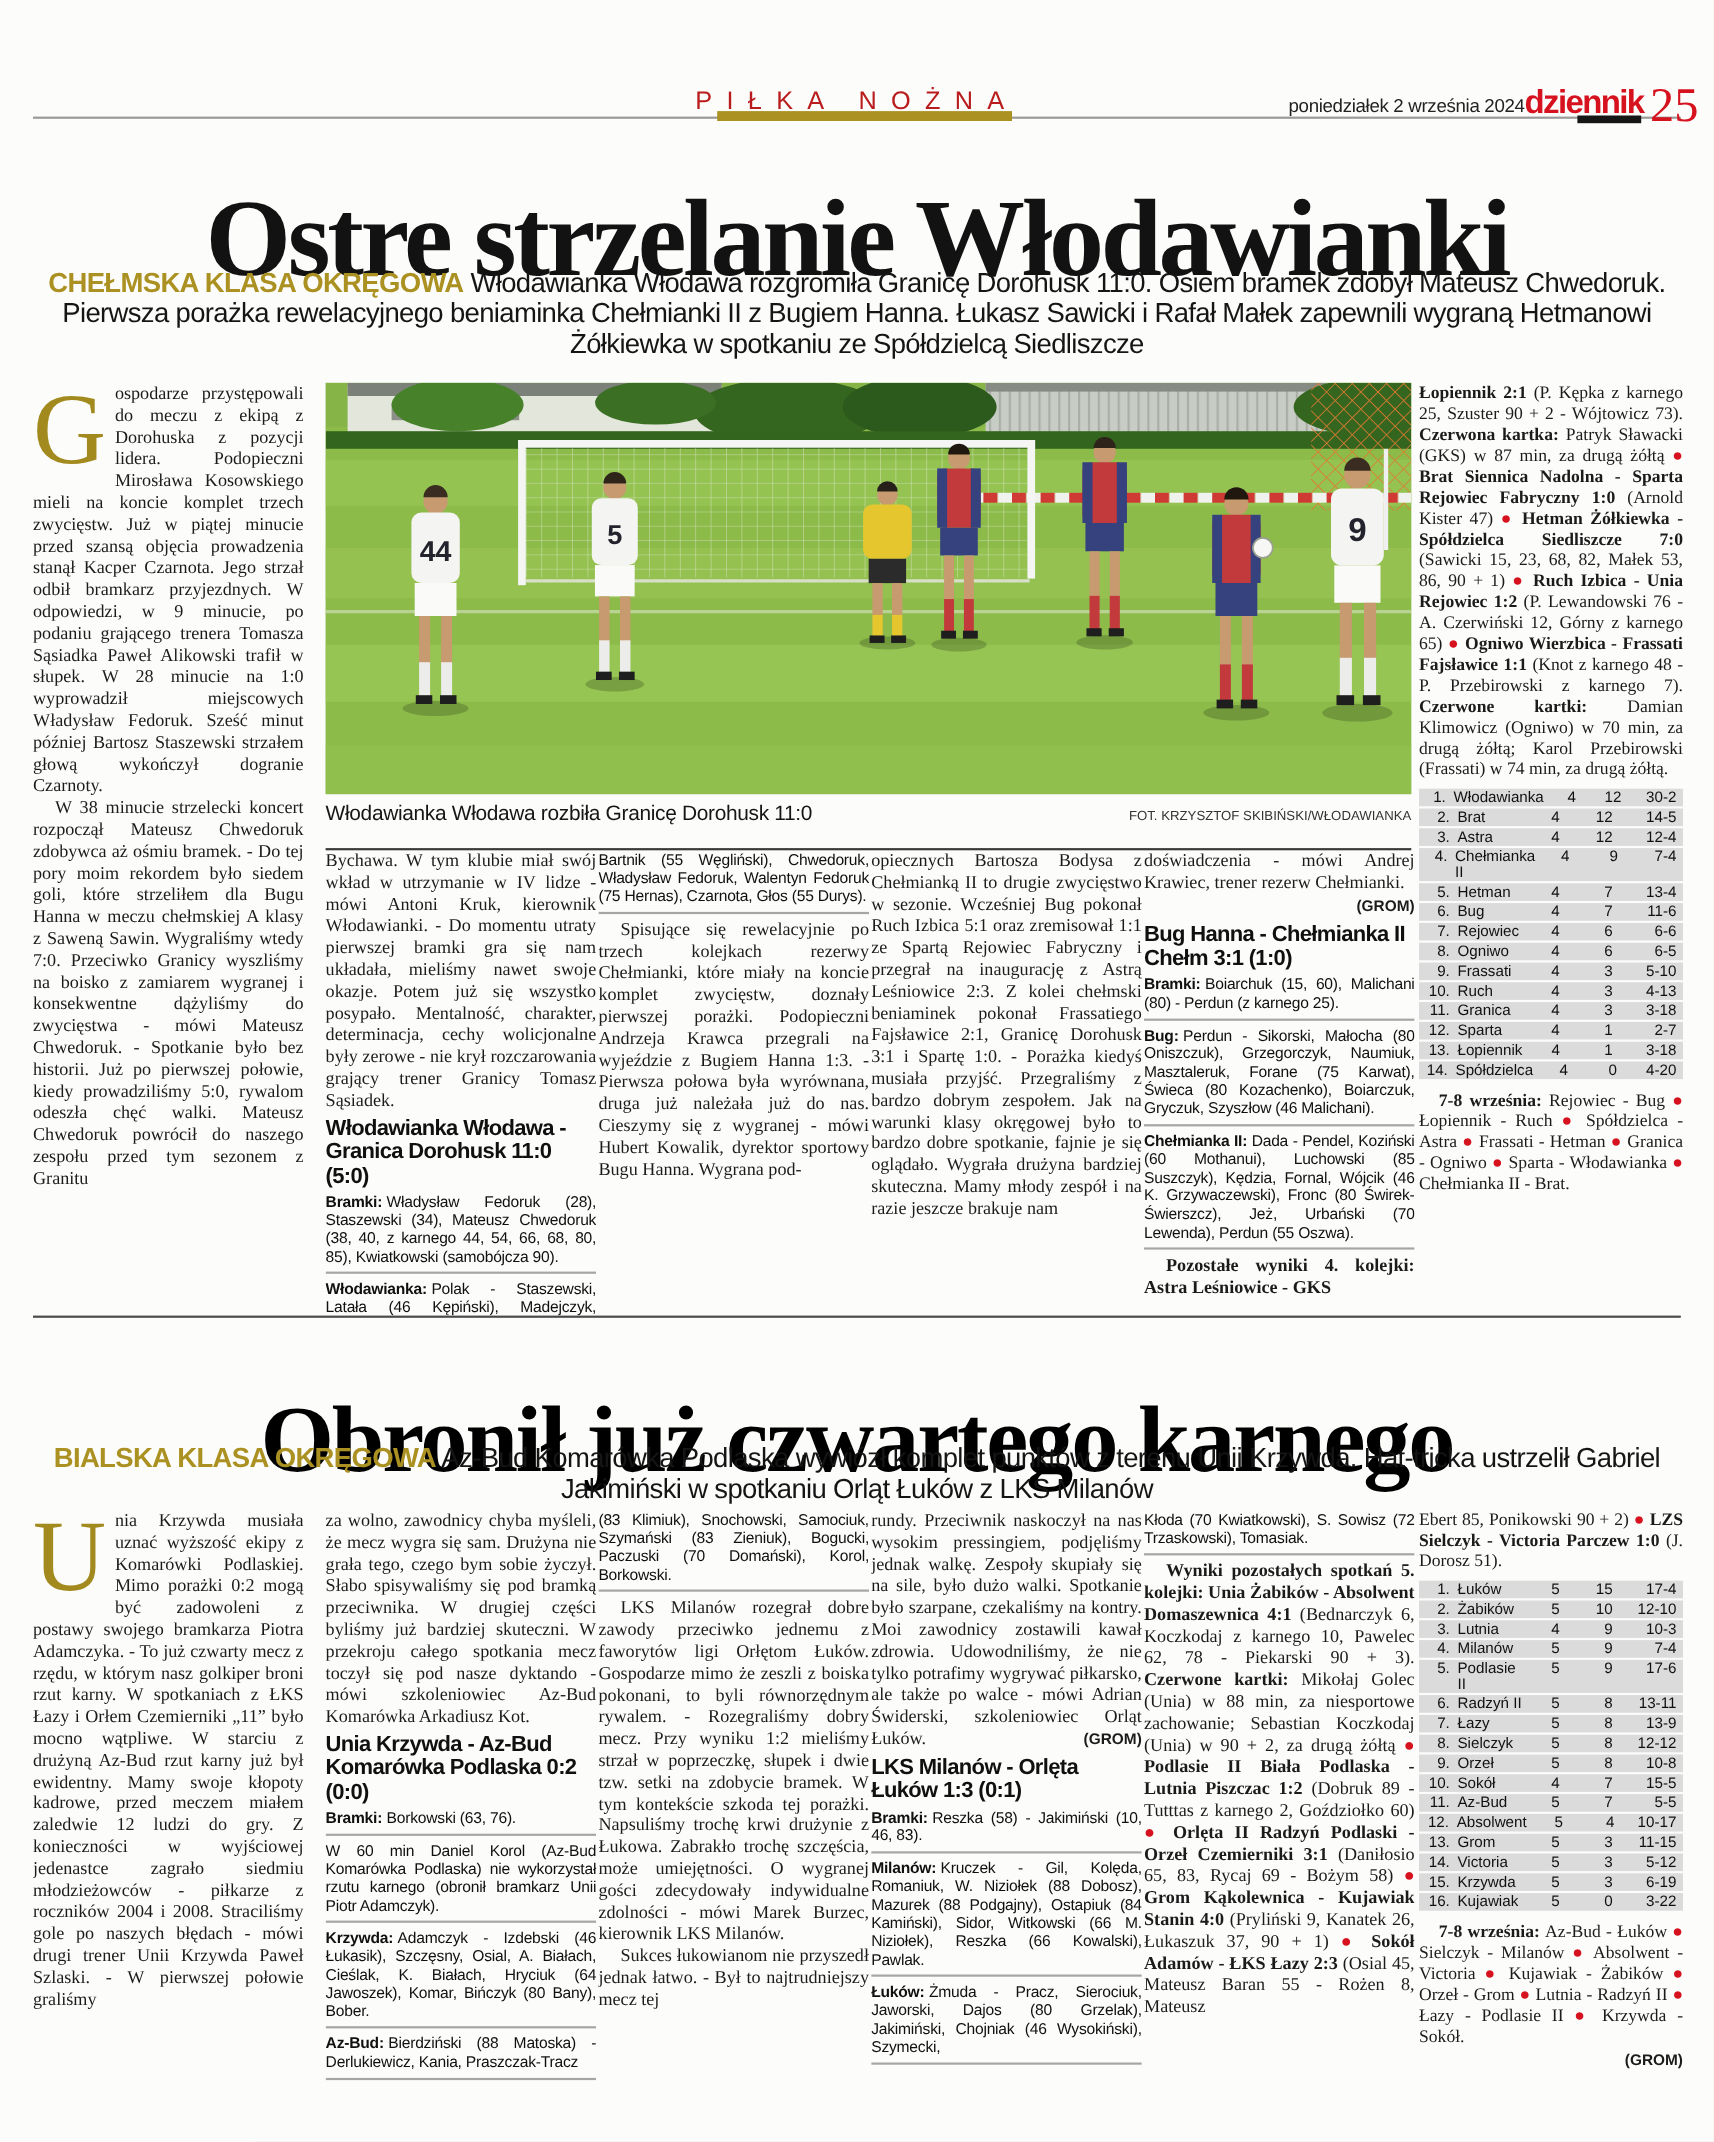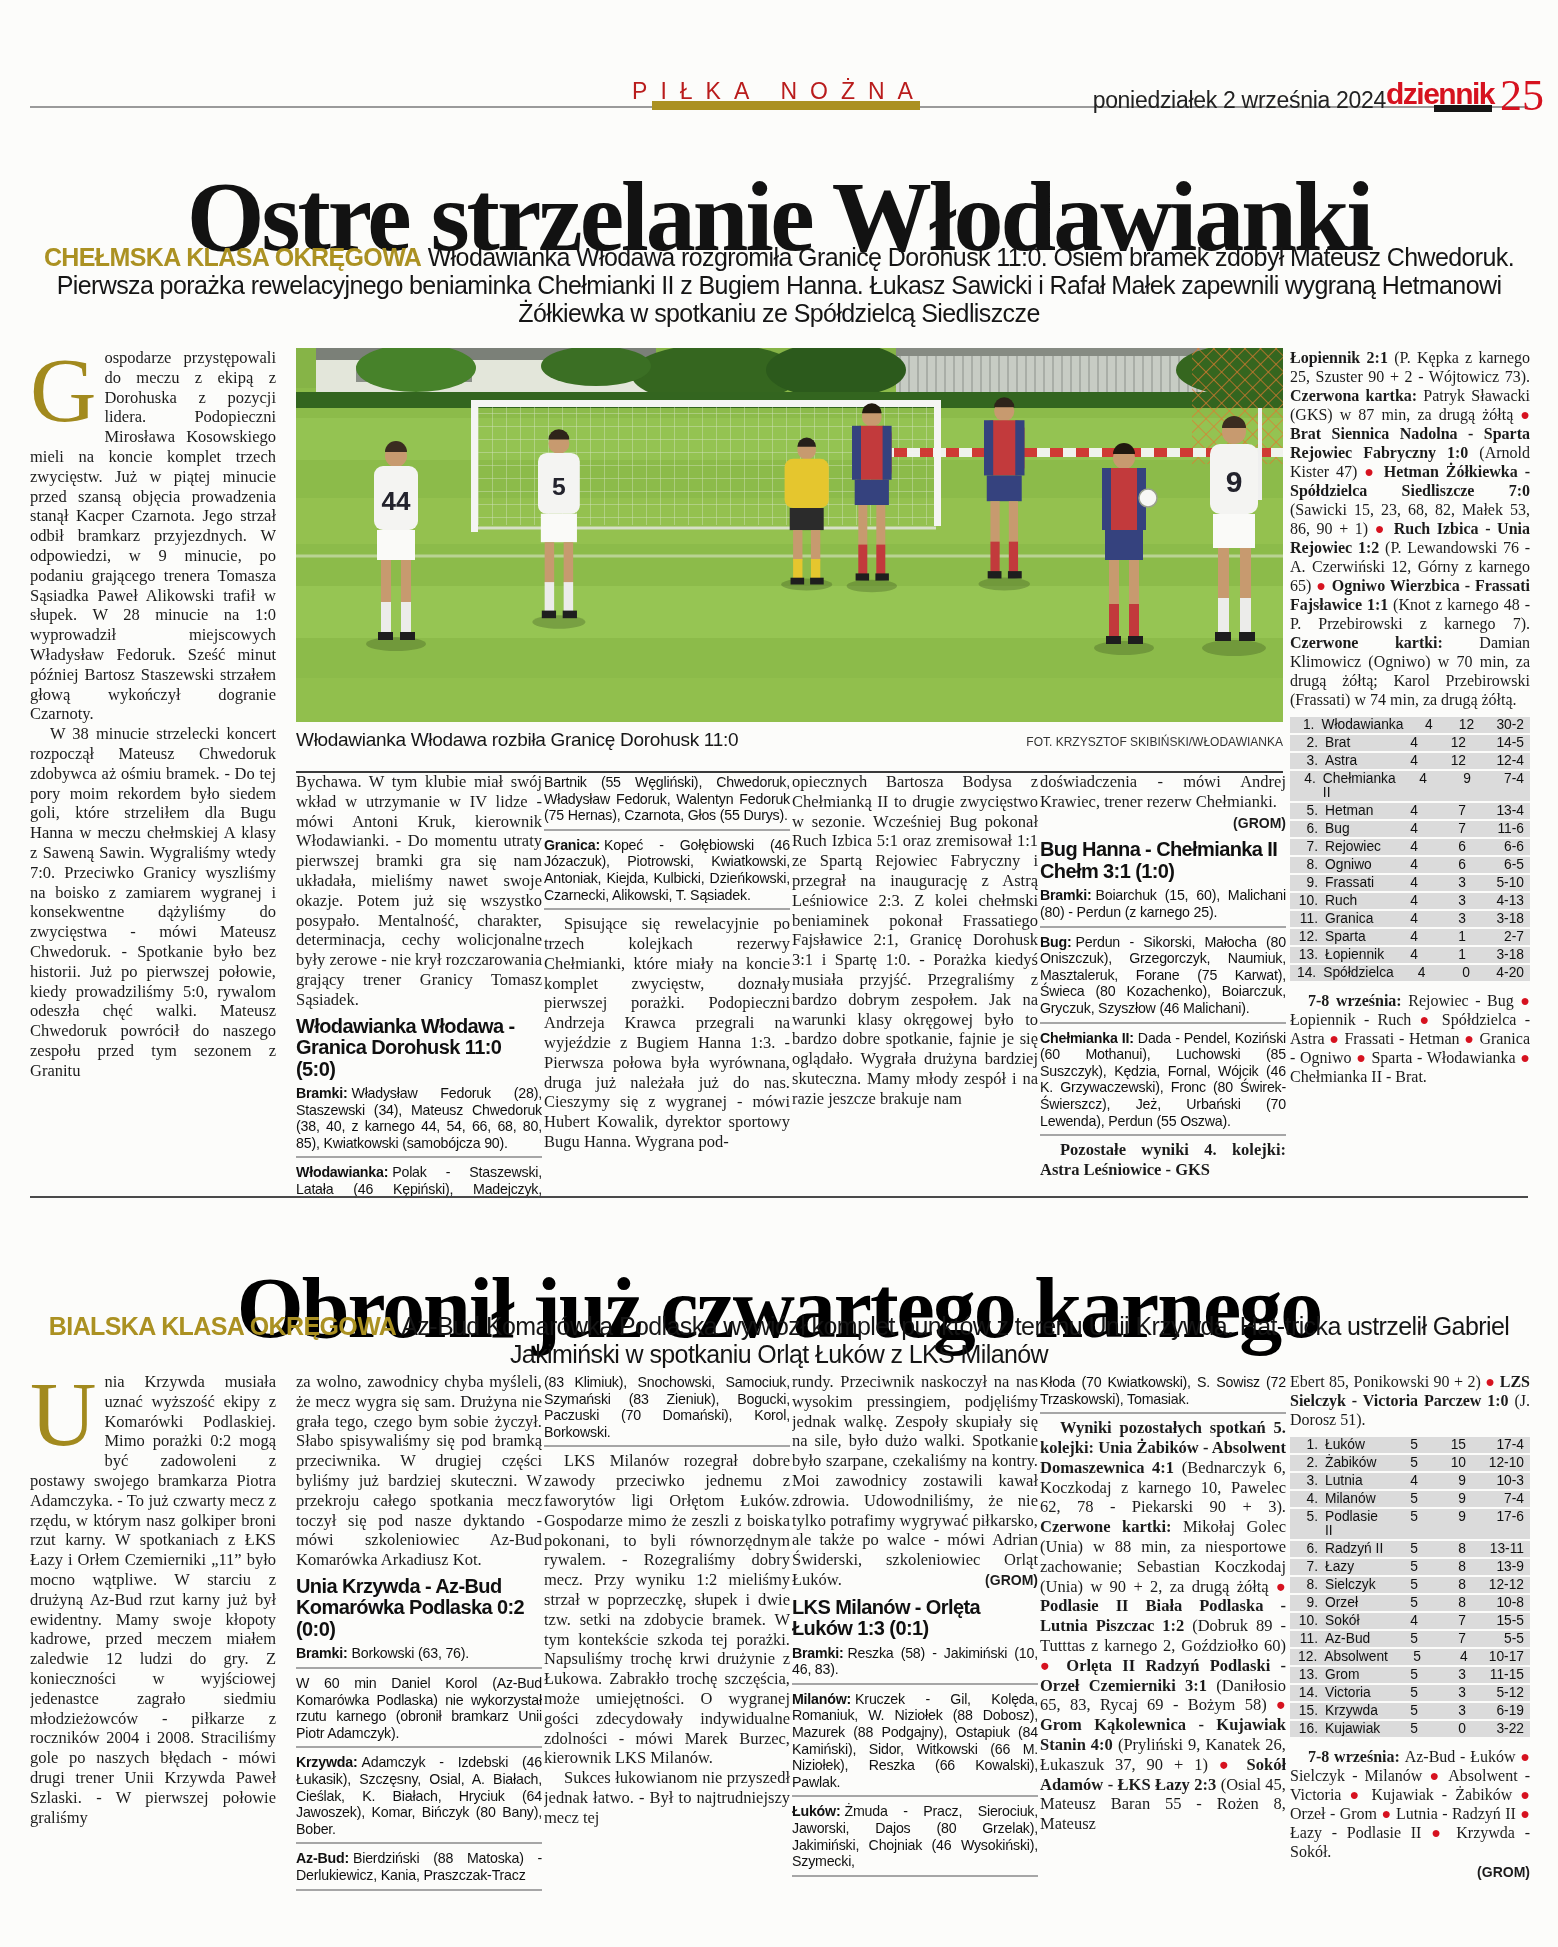--- a/index.html
+++ b/index.html
@@ -5,21 +5,21 @@
   html,body{margin:0;padding:0;background:#e9e9e9;}
   .page{position:relative;width:1558px;height:1947px;margin:0 auto;background:#fcfcfa;
         overflow:hidden;font-family:"Liberation Serif",serif;color:#1b1b1b;}
 
   
   .kicker{position:absolute;top:78px;left:0;width:100%;text-align:center;
           font-family:"Liberation Sans",sans-serif;font-size:23px;letter-spacing:13px;color:#b91c1c;}
   .header-rule{position:absolute;top:106px;left:30px;width:1498px;border-top:2px solid #9a9a9a;}
   .gold-bar{position:absolute;top:101px;left:652px;width:268px;height:9px;background:#ab9122;}
   .issue-date{position:absolute;top:87px;right:172px;font-family:"Liberation Sans",sans-serif;
-              font-size:23px;letter-spacing:-0.3px;color:#222;}
+              font-size:17px;letter-spacing:-0.3px;color:#222;}
   .brand{position:absolute;top:77px;right:64px;font-family:"Liberation Sans",sans-serif;
          font-weight:700;font-size:30px;letter-spacing:-1.5px;color:#d6121f;}
   .brand-bar{position:absolute;top:105px;right:66px;width:58px;height:7px;background:#161616;}
   .page-num{position:absolute;top:70px;right:14px;font-size:44px;color:#d6121f;}
 
   
   .headline-1{position:absolute;top:98px;left:20px;width:1518px;text-align:center;
               font-weight:700;font-size:100px;line-height:104px;letter-spacing:-3px;color:#121212;}
   .headline-2{position:absolute;top:1202px;left:20px;width:1518px;text-align:center;
               font-weight:700;font-size:86px;line-height:96px;letter-spacing:-2px;color:#000000;}
@@ -260,21 +260,20 @@
 
   <div class="col c2 a1b">
     <p class="p">Bychawa. W tym klubie miał swój wkład w utrzymanie w IV lidze - mówi Antoni Kruk, kierownik Włodawianki. - Do momentu utraty pierwszej bramki gra się nam układała, mieliśmy nawet swoje okazje. Potem już się wszystko posypało. Mentalność, charakter, determinacja, cechy wolicjonalne były zerowe - nie krył rozczarowania grający trener Granicy Tomasz Sąsiadek.</p>
     <h3 class="match-title">Włodawianka Włodawa - Granica Dorohusk 11:0 (5:0)</h3>
     <p class="ib"><b>Bramki:</b><span>Władysław Fedoruk (28), Staszewski (34), Mateusz Chwedoruk (38, 40, z karnego 44, 54, 66, 68, 80, 85), Kwiatkowski (samobójcza 90).</span></p>
     <p class="ib"><b>Włodawianka:</b><span>Polak - Staszewski, Latała (46 Kępiński), Madejczyk, Nielipiuk,</span></p>
   </div>
 
   <div class="col c3 a1b">
     <p class="ib">Bartnik (55 Węgliński), Chwedoruk, Władysław Fedoruk, Walentyn Fedoruk (75 Hernas), Czarnota, Głos (55 Durys).</p>
-    <p class="ib"><b>Granica:</b><span>Kopeć - Gołębiowski (46 Józaczuk), Piotrowski, Kwiatkowski, Antoniak, Kiejda, Kulbicki, Dzieńkowski, Czarnecki, Alikowski, T. Sąsiadek.</span></p>
     <p class="p ind">Spisujące się rewelacyjnie po trzech kolejkach rezerwy Chełmianki, które miały na koncie komplet zwycięstw, doznały pierwszej porażki. Podopieczni Andrzeja Krawca przegrali na wyjeździe z Bugiem Hanna 1:3. - Pierwsza połowa była wyrównana, druga już należała już do nas. Cieszymy się z wygranej - mówi Hubert Kowalik, dyrektor sportowy Bugu Hanna. Wygrana pod-</p>
   </div>
 
   <div class="col c4 a1b">
     <p class="p">opiecznych Bartosza Bodysa z Chełmianką II to drugie zwycięstwo w sezonie. Wcześniej Bug pokonał Ruch Izbica 5:1 oraz zremisował 1:1 ze Spartą Rejowiec Fabryczny i przegrał na inaugurację z Astrą Leśniowice 2:3. Z kolei chełmski beniaminek pokonał Frassatiego Fajsławice 2:1, Granicę Dorohusk 3:1 i Spartę 1:0. - Porażka kiedyś musiała przyjść. Przegraliśmy z bardzo dobrym zespołem. Jak na warunki klasy okręgowej było to bardzo dobre spotkanie, fajnie je się oglądało. Wygrała drużyna bardziej skuteczna. Mamy młody zespół i na razie jeszcze brakuje nam</p>
   </div>
 
   <div class="col c5 a1b">
     <p class="p">doświadczenia - mówi Andrej Krawiec, trener rezerw Chełmianki.</p>
     <div class="sig">(GROM)</div>

